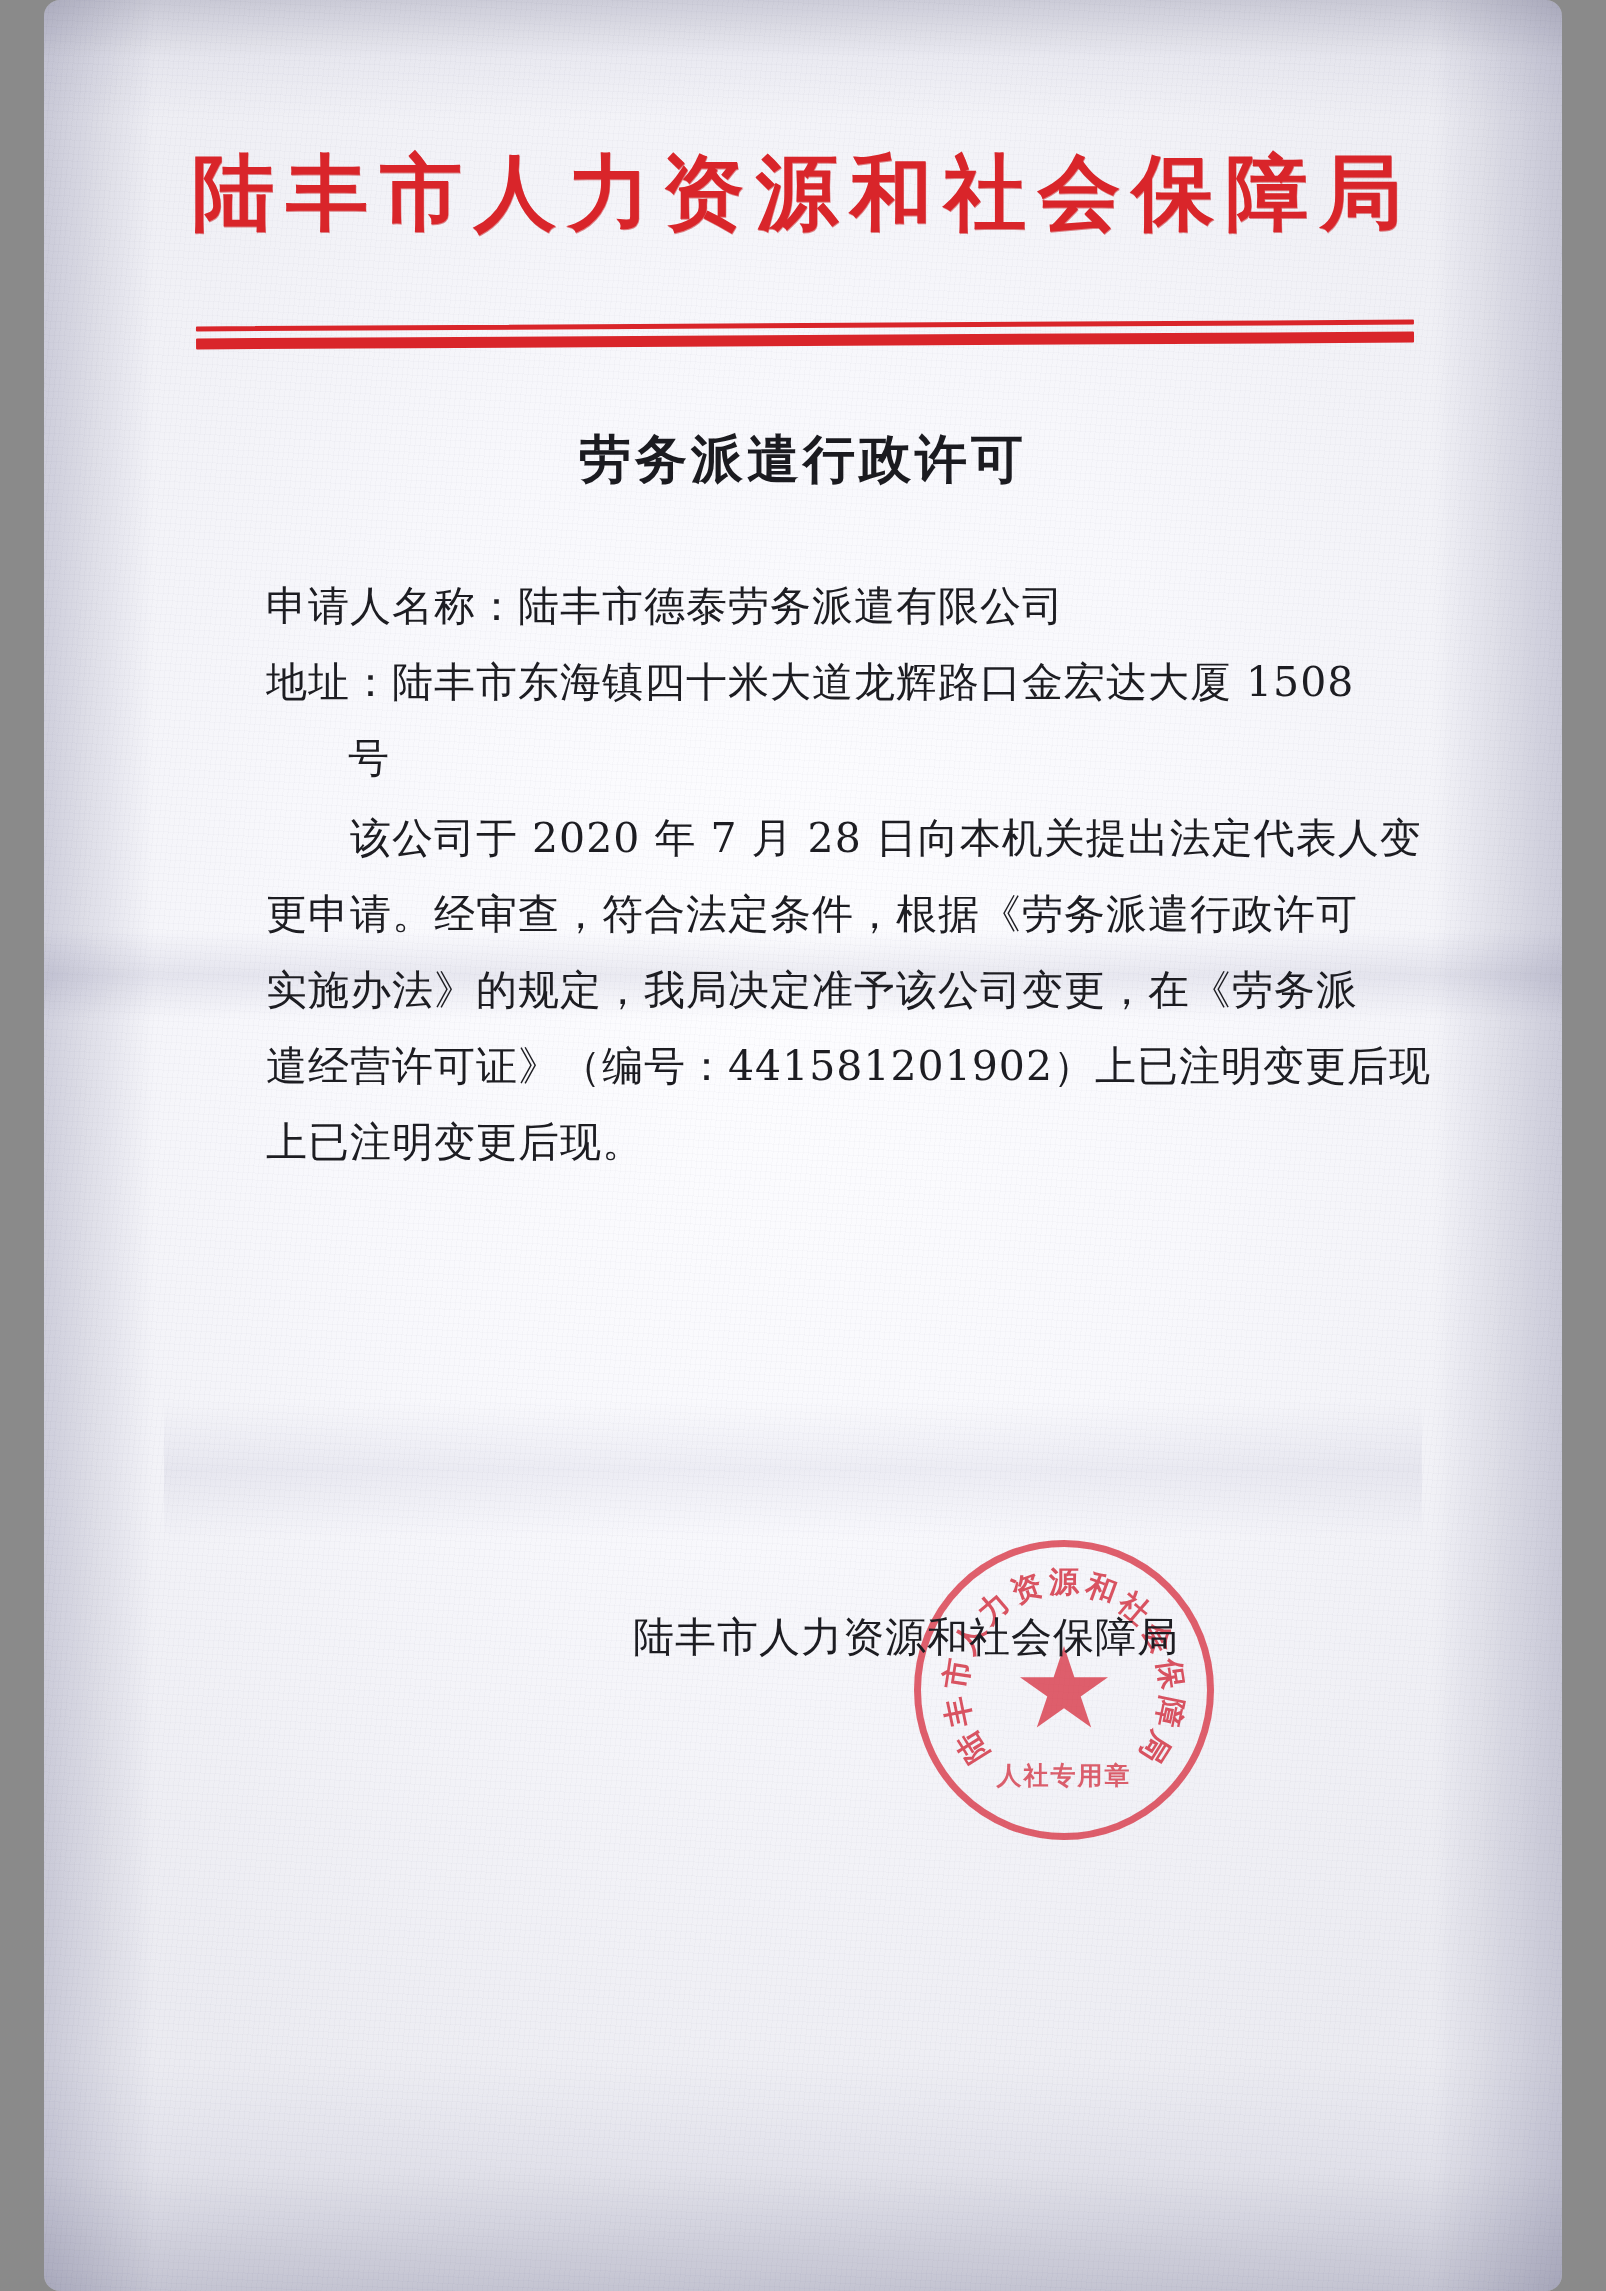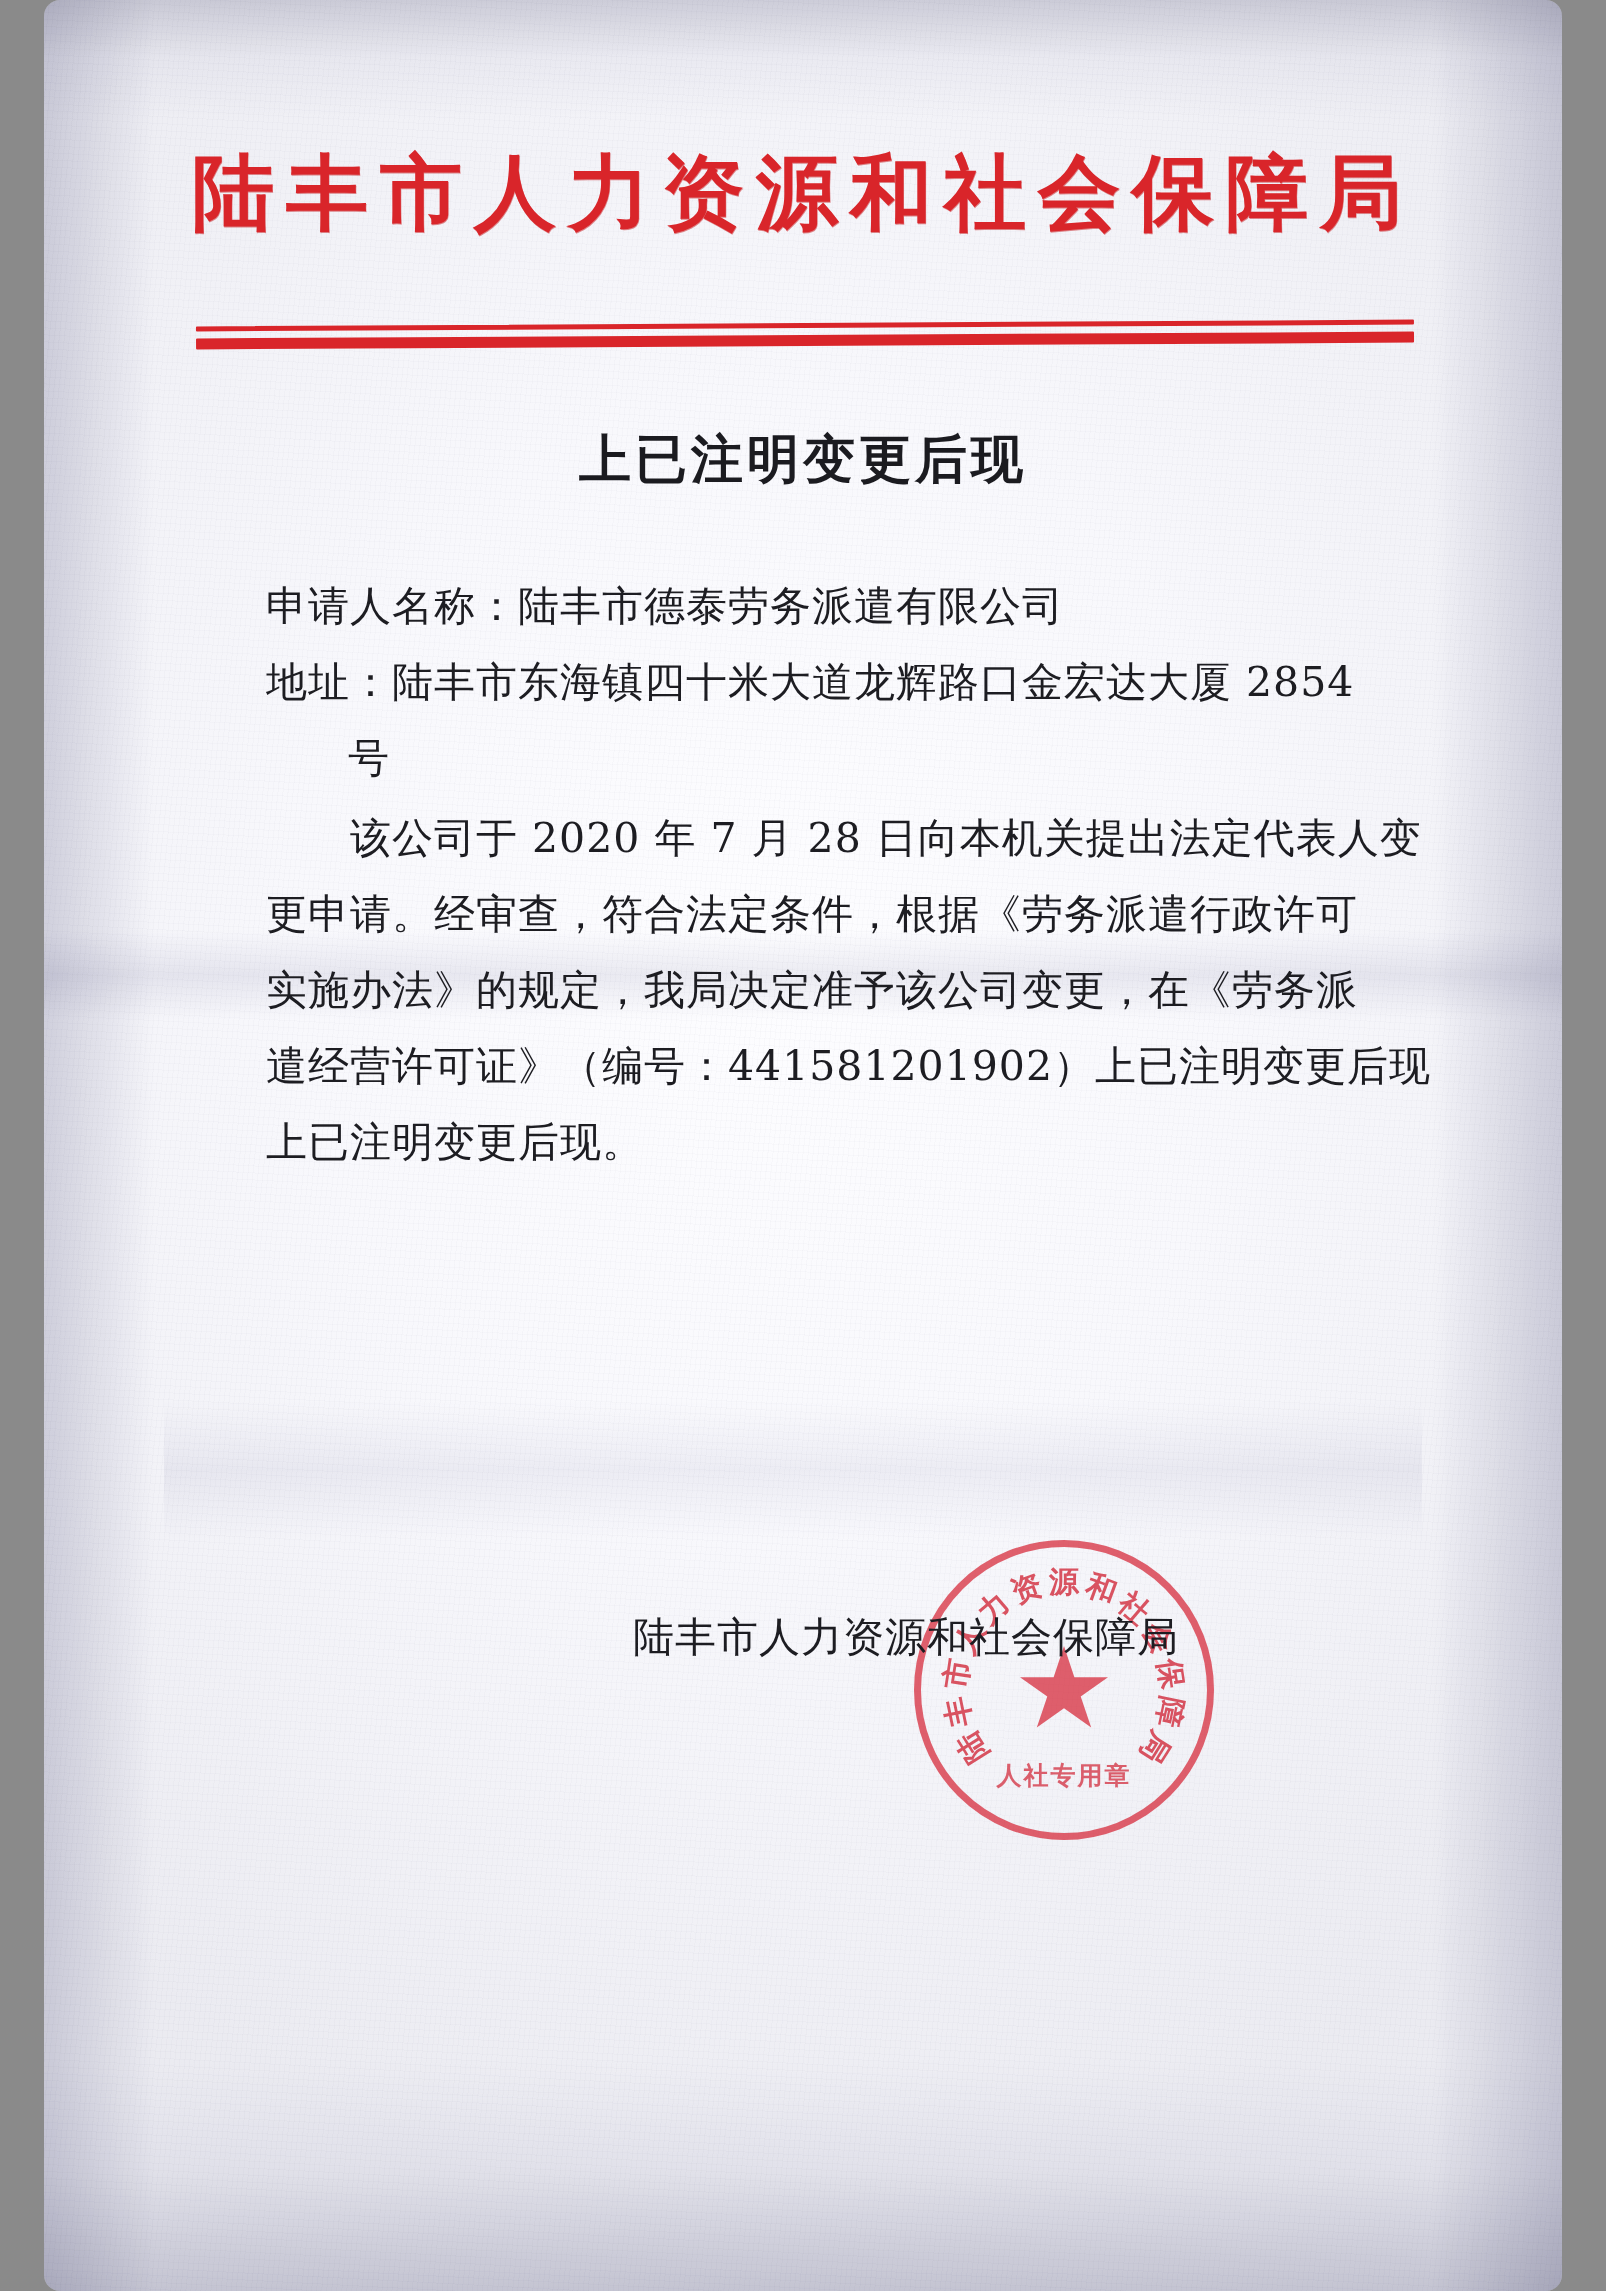--- a/index.html
+++ b/index.html
@@ -227,25 +227,25 @@
   <div class="letterhead">
     <div class="letterhead-title">陆丰市人力资源和社会保障局</div>
   </div>
 
   <div class="rule-wrap">
     <div class="rule-thin"></div>
     <div class="rule-gap"></div>
     <div class="rule-thick"></div>
   </div>
 
-  <div class="doc-title">上已注明变更后现</div>
+  <div class="doc-title">劳务派遣行政许可</div>
 
   <div class="body-block">
     <div class="body-line">申请人名称：陆丰市德泰劳务派遣有限公司</div>
-    <div class="body-line">地址：陆丰市东海镇四十米大道龙辉路口金宏达大厦 2854</div>
+    <div class="body-line">地址：陆丰市东海镇四十米大道龙辉路口金宏达大厦 1508</div>
     <div class="body-line indent-cont">号</div>
 
     <div class="para">
       <div class="body-line indent-para">该公司于 2020 年 7 月 28 日向本机关提出法定代表人变</div>
       <div class="body-line">更申请。经审查，符合法定条件，根据《劳务派遣行政许可</div>
       <div class="body-line">实施办法》的规定，我局决定准予该公司变更，在《劳务派</div>
       <div class="body-line">遣经营许可证》（编号：441581201902）上已注明变更后现</div>
       <div class="body-line">上已注明变更后现。</div>
     </div>
   </div>

